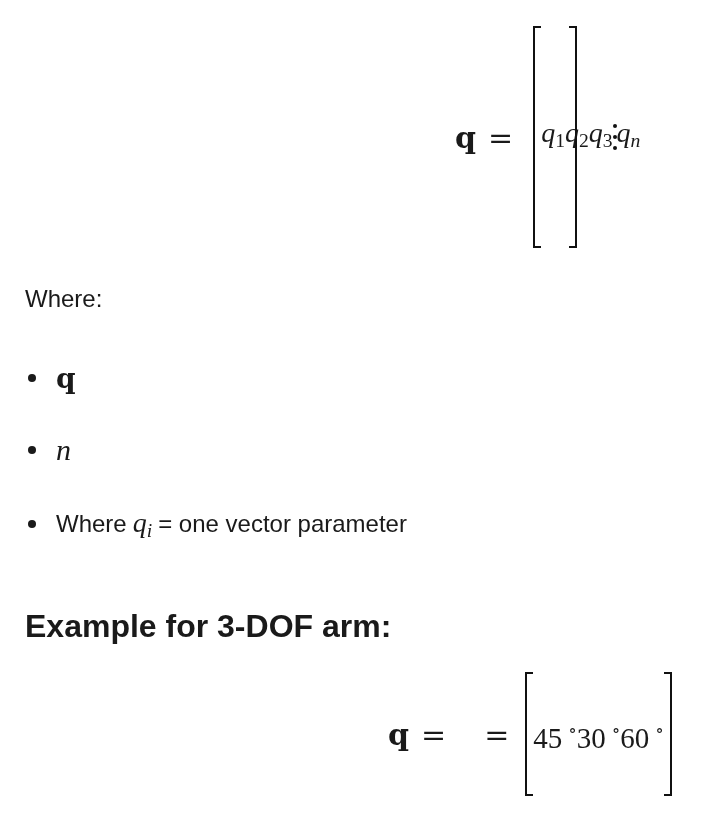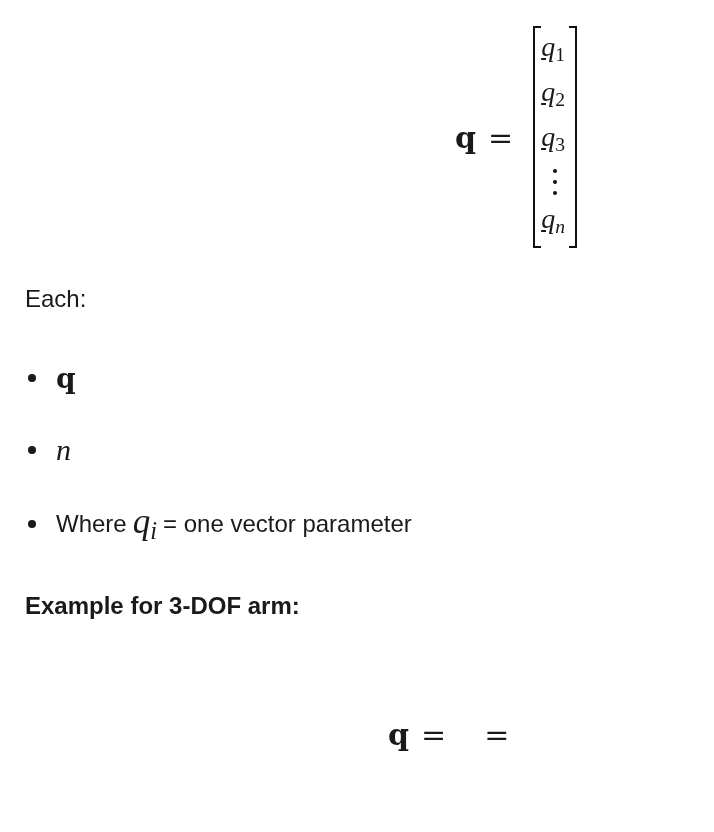--- a/index.html
+++ b/index.html
@@ -51,23 +51,23 @@
       margin-right: 20px;
     }
     .eq1 .lhs .eq-sign {
       margin-left: 12px;
       font-family: "DejaVu Serif", serif;
       font-size: 30px;
     }
     .matrix {
       position: relative;
       display: flex;
-      flex-direction: column;
+      flex-direction: row;
+      align-items: center;
       padding: 0 8px;
-      text-decoration: underline;
     }
     .matrix::before, .matrix::after {
       content: "";
       position: absolute;
       top: 0;
       bottom: 0;
       width: 6px;
       border-top: 2.5px solid #111;
       border-bottom: 2.5px solid #111;
     }
@@ -142,29 +142,29 @@
     }
     .bullets .bold-q {
       font-size: 28px;
       margin-right: 6px;
     }
     .bullets .ital-n {
       font-size: 30px;
       margin-right: 6px;
     }
     .bullets .ital-q {
-      font-size: 35px;
+      font-size: 28px;
       margin: 0 6px;
     }
 
     .example-heading {
       position: absolute;
       left: 25px;
-      top: 592px;
-      font-size: 24px;
+      top: 608px;
+      font-size: 32px;
       font-weight: bold;
     }
 
     
     .eq2 {
       position: absolute;
       left: 388px;
       top: 672px;
       height: 124px;
       display: flex;
@@ -212,21 +212,21 @@
     <span class="cell ital"><span>q</span><sub>3</sub></span>
     <span class="vdots">
         <span></span>
         <span></span>
         <span></span>
       </span>
     <span class="cell ital"><span>q</span><sub class="sub-ital">n</sub></span>
   </div>
 </div>
 
-<div class="where">Each:</div>
+<div class="where">Where:</div>
 
 <ul class="bullets">
   <li>
     <span class="bullet-dot"></span>
     <span class="bold-q">q</span>
   </li>
   <li>
     <span class="bullet-dot"></span>
     <span class="ital ital-n">n</span>
   </li>
@@ -237,13 +237,18 @@
     <span>= one vector parameter</span>
   </li>
 </ul>
 
 <div class="example-heading">Example for 3-DOF arm:</div>
 
 <div class="eq2 math">
   <span class="bold-q">q</span>
   <span class="eq-sign">=</span>
   <span class="eq-sign second">=</span>
+  <div class="matrix">
+    <span class="cell"><span>45</span><span class="deg">∘</span></span>
+    <span class="cell"><span>30</span><span class="deg">∘</span></span>
+    <span class="cell"><span>60</span><span class="deg">∘</span></span>
+  </div>
 </div>
 
 </body></html>

